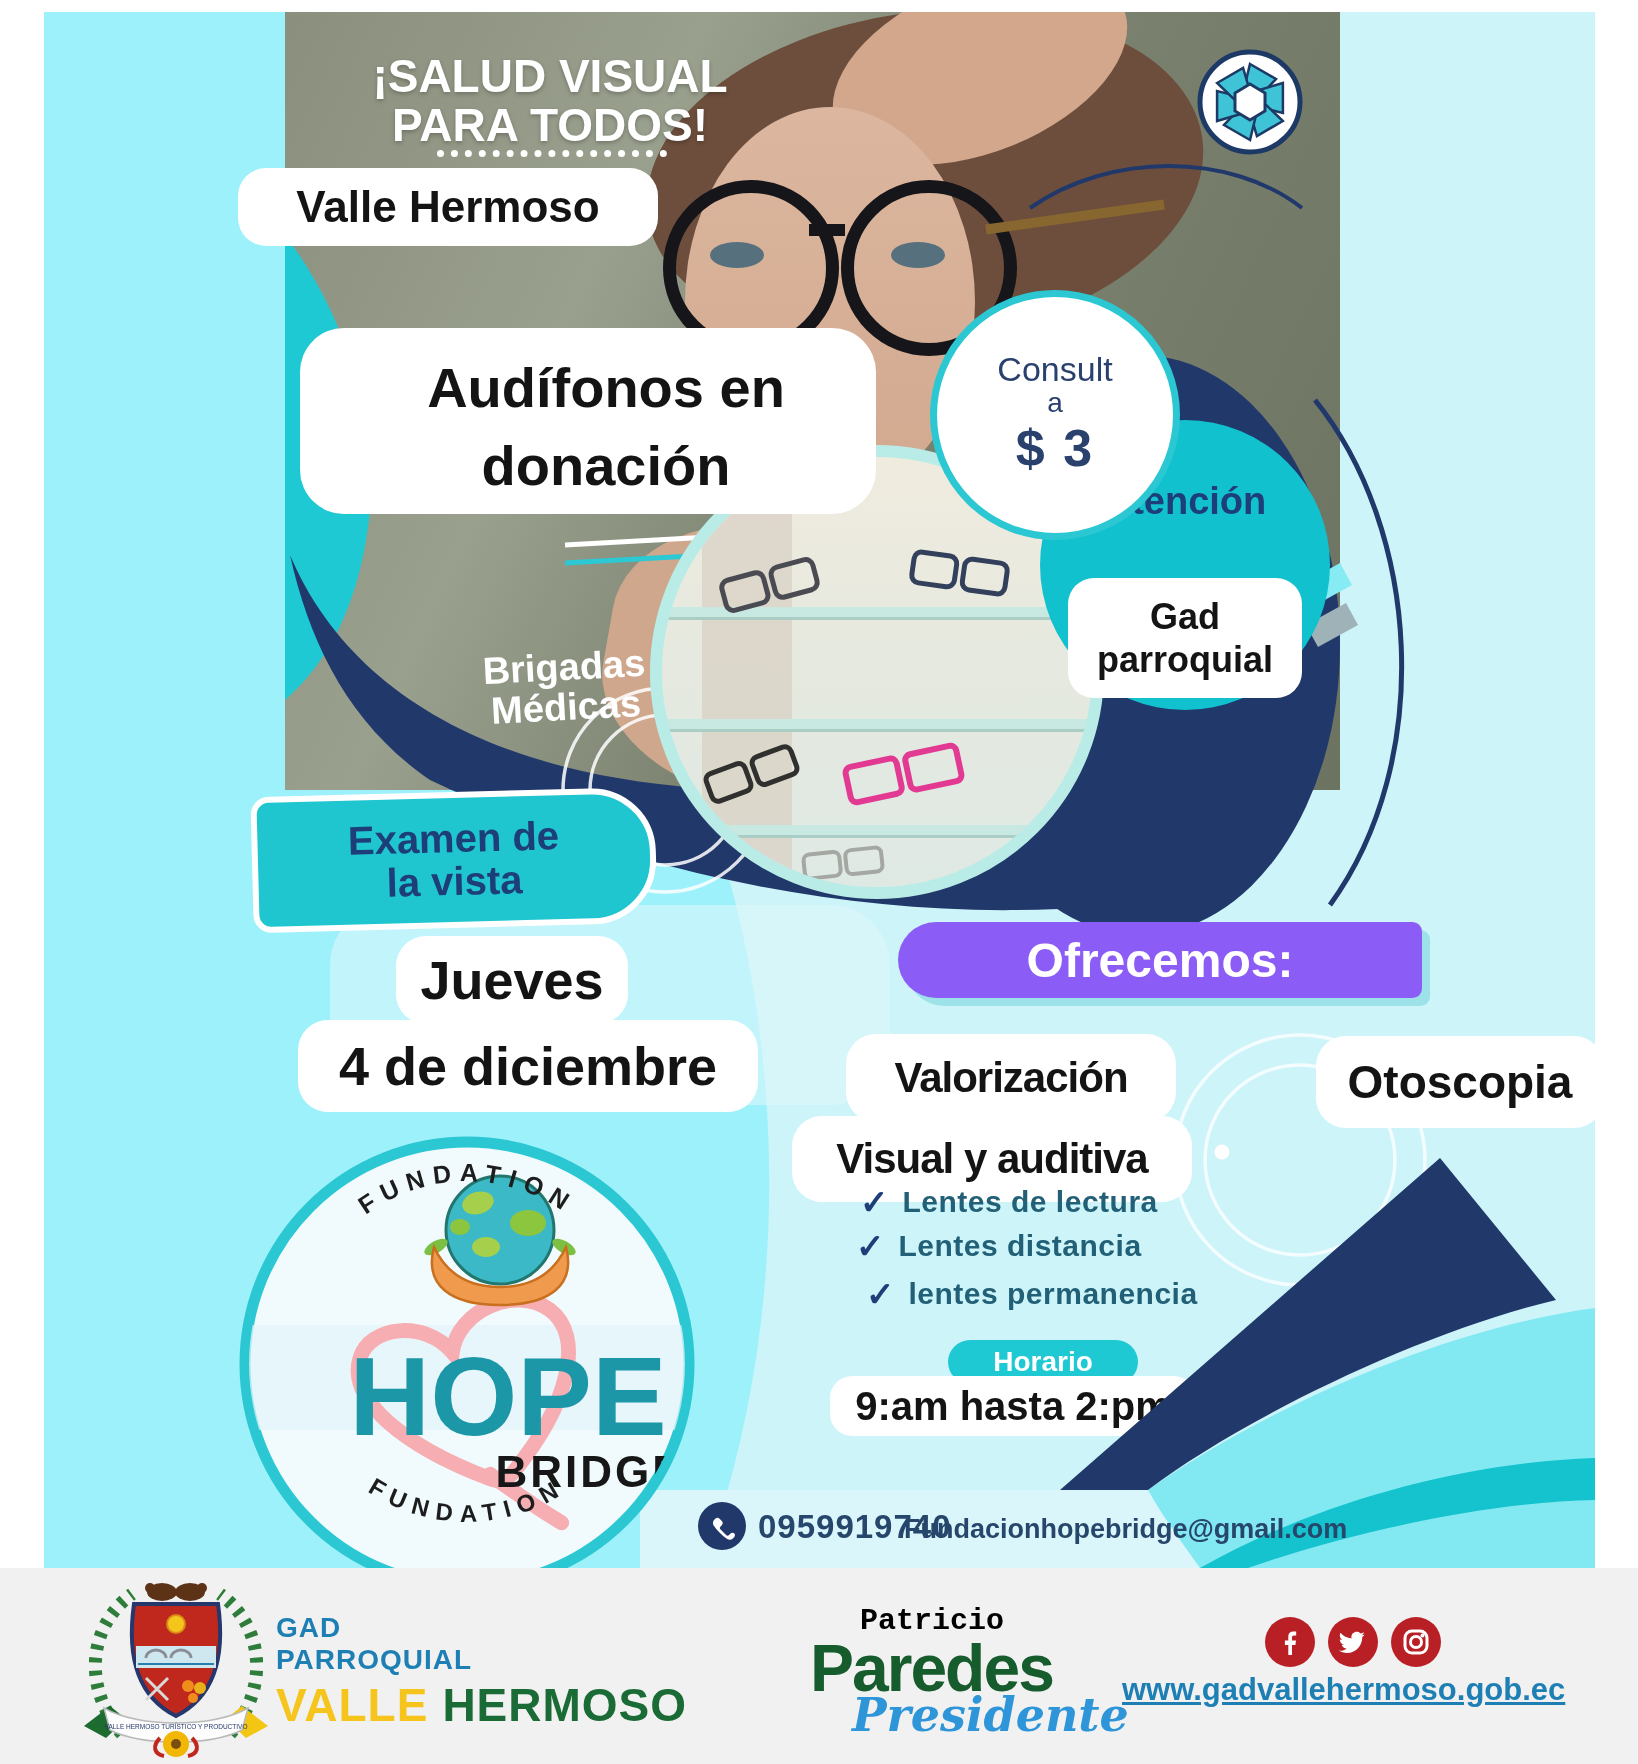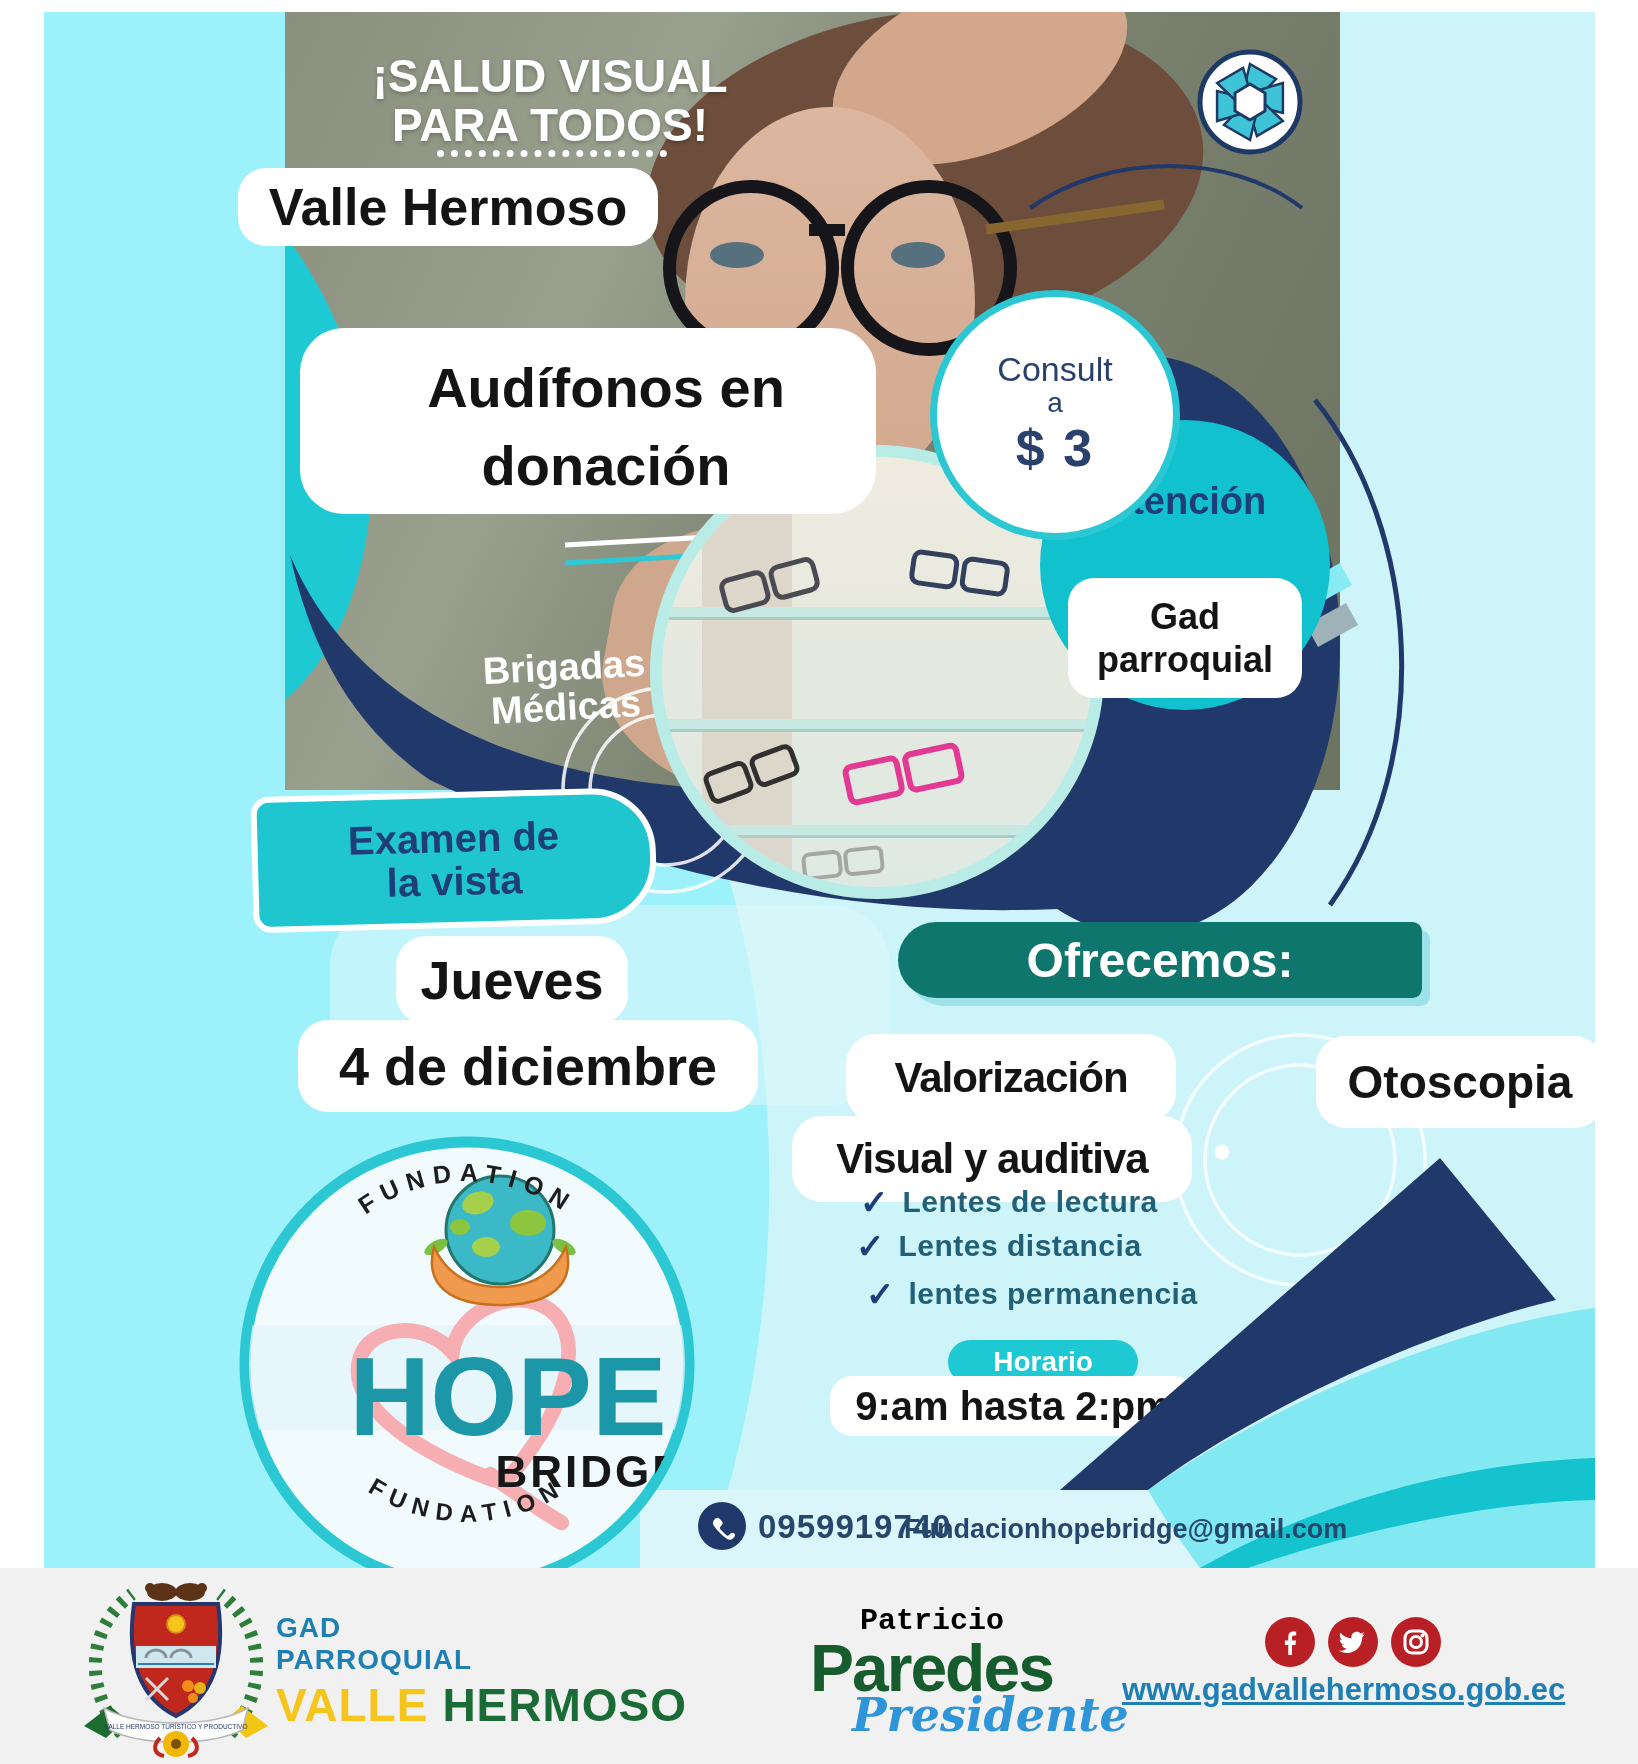--- a/index.html
+++ b/index.html
@@ -110,21 +110,21 @@
       <path d="M 54,16 L 80,31 L 61,51 L 47,45 Z" fill="#3fc3d6" stroke="#1d3a66" stroke-width="2.5" transform="rotate(60 54 54)"></path>
       <path d="M 54,16 L 80,31 L 61,51 L 47,45 Z" fill="#3fc3d6" stroke="#1d3a66" stroke-width="2.5" transform="rotate(120 54 54)"></path>
       <path d="M 54,16 L 80,31 L 61,51 L 47,45 Z" fill="#3fc3d6" stroke="#1d3a66" stroke-width="2.5" transform="rotate(180 54 54)"></path>
       <path d="M 54,16 L 80,31 L 61,51 L 47,45 Z" fill="#3fc3d6" stroke="#1d3a66" stroke-width="2.5" transform="rotate(240 54 54)"></path>
       <path d="M 54,16 L 80,31 L 61,51 L 47,45 Z" fill="#3fc3d6" stroke="#1d3a66" stroke-width="2.5" transform="rotate(300 54 54)"></path>
     </g>
     <polygon points="54,36 69,45 69,63 54,72 39,63 39,45" fill="#ffffff" stroke="#1d3a66" stroke-width="3"></polygon>
   </svg>
 
   <div class="pill" style="left:238px;top:168px;width:420px;height:78px;border-radius:28px;z-index:7;">
-    <div style="font-size:52px;">Valle Hermoso</div>
+    <div style="font-size:44px;">Valle Hermoso</div>
   </div>
 
   <div class="pill" style="left:300px;top:328px;width:540px;height:186px;border-radius:44px;z-index:7;padding-left:36px;">
     <div style="font-size:56px;line-height:1.6;">Audífonos en</div>
     <div style="font-size:56px;line-height:1.2;">donación</div>
   </div>
 
   <div class="abs" style="left:930px;top:290px;width:236px;height:236px;border-radius:50%;background:#fff;border:7px solid #2bc8d3;z-index:7;display:flex;flex-direction:column;align-items:center;justify-content:center;color:#2a416e;">
     <div style="font-size:34px;font-weight:500;line-height:1.1;">Consult</div>
     <div style="font-size:28px;font-weight:500;line-height:1.1;">a</div>
@@ -142,21 +142,21 @@
   </div>
 
   <div class="abs" style="left:330px;top:905px;width:560px;height:200px;border-radius:60px;background:#def8fc;opacity:.55;z-index:6;"></div>
   <div class="pill" style="left:396px;top:936px;width:232px;height:88px;border-radius:30px;z-index:7;">
     <div style="font-size:54px;">Jueves</div>
   </div>
   <div class="pill" style="left:298px;top:1020px;width:460px;height:92px;border-radius:30px;z-index:7;">
     <div style="font-size:54px;">4 de diciembre</div>
   </div>
 
-  <div class="abs" style="left:898px;top:922px;width:524px;height:76px;background:#0f766e;border-radius:40px 10px 10px 40px;box-shadow:8px 8px 0 rgba(130,216,224,.65);z-index:7;display:flex;align-items:center;justify-content:center;">
+  <div class="abs" style="left:898px;top:922px;width:524px;height:76px;background:#8b5cf6;border-radius:40px 10px 10px 40px;box-shadow:8px 8px 0 rgba(130,216,224,.65);z-index:7;display:flex;align-items:center;justify-content:center;">
     <div style="color:#fff;font-weight:800;font-size:48px;">Ofrecemos:</div>
   </div>
 
   <div class="pill" style="left:846px;top:1034px;width:330px;height:88px;border-radius:30px;z-index:7;">
     <div style="font-size:42px;letter-spacing:-1px;">Valorización</div>
   </div>
   <div class="pill" style="left:792px;top:1116px;width:400px;height:86px;border-radius:30px;z-index:7;">
     <div style="font-size:42px;letter-spacing:-1px;">Visual y auditiva</div>
   </div>
   <div class="pill" style="left:1316px;top:1036px;width:288px;height:92px;border-radius:30px;z-index:7;">

